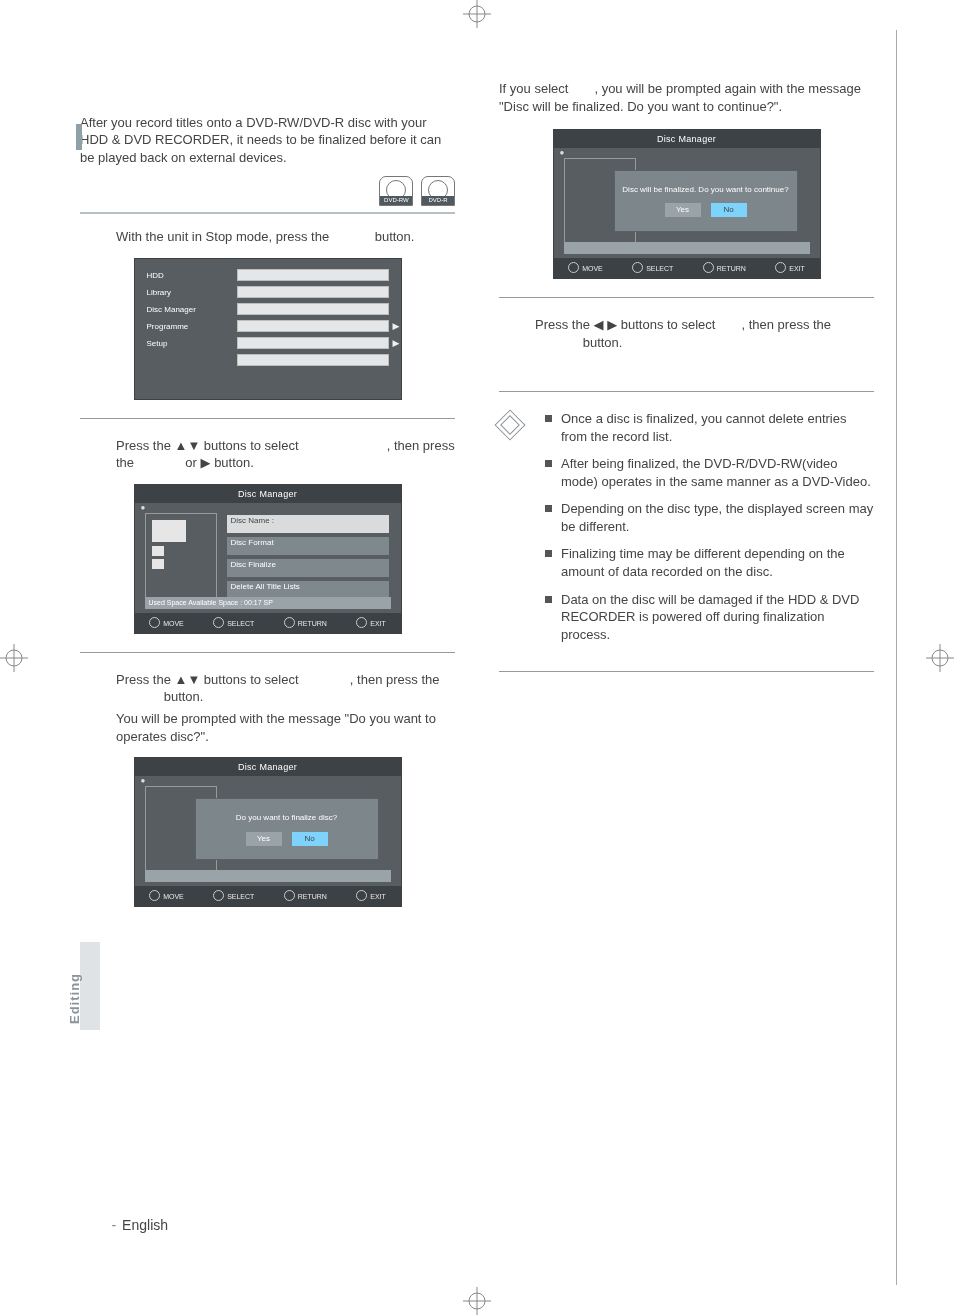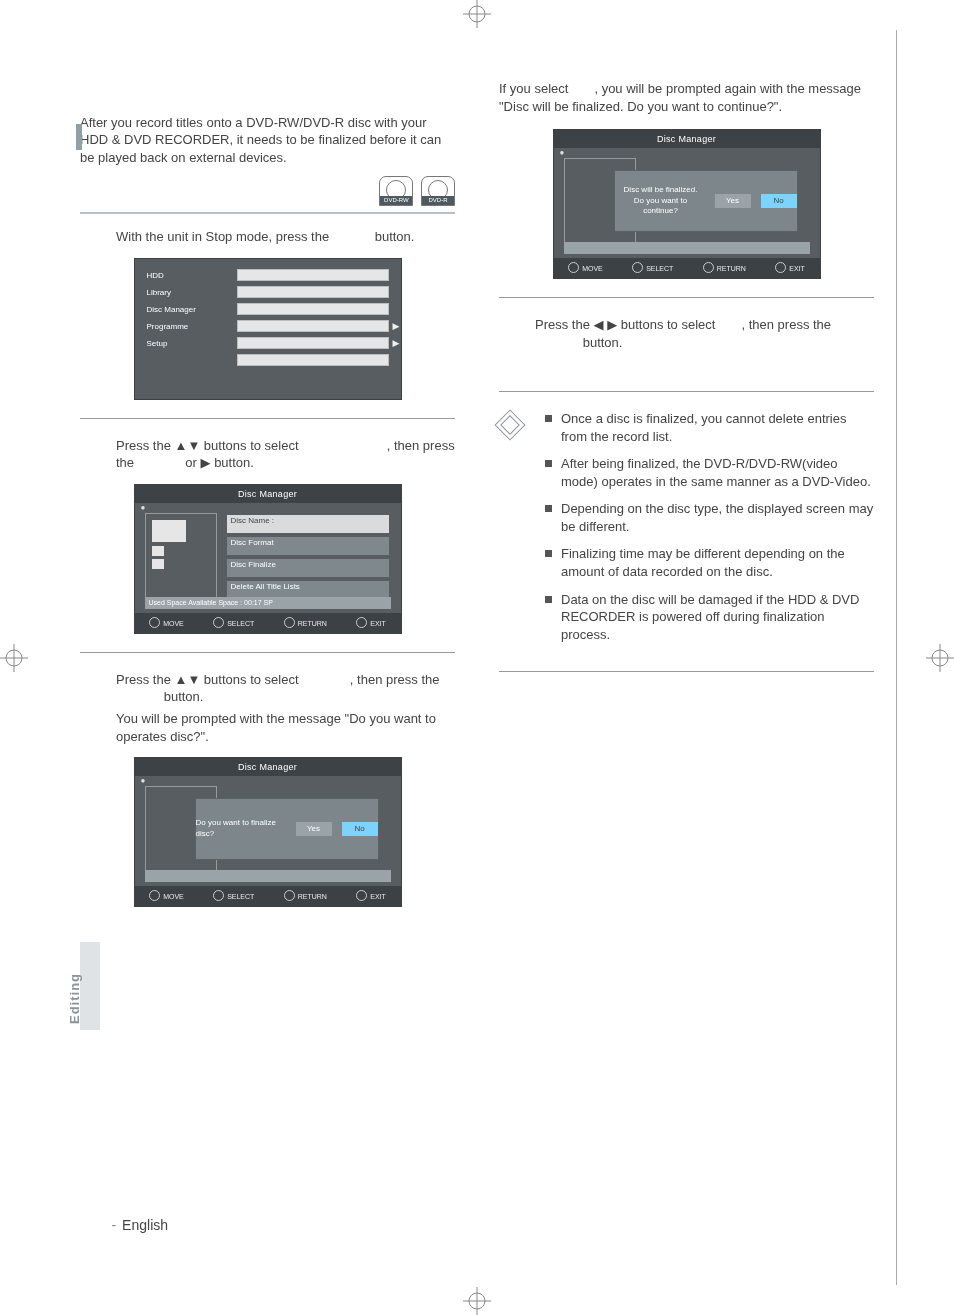--- a/index.html
+++ b/index.html
@@ -139,21 +139,21 @@
 
   .osd-dialog { height:150px; }
   .osd-dialog .dotline { position:absolute; top:18px; left:6px; color:#ddd; font-size:8px; }
   .osd-dialog .panel {
     position:absolute; left:10px; top:28px; width:72px; height:88px;
     border:1px solid #999;
   }
   .osd-dialog .dialog {
     position:absolute; left:60px; right:22px; top:40px; height:62px;
     background:#7c868b; border:1px solid #5a6165;
-    display:flex; flex-direction:row; align-items:center; justify-content:center;
+    display:flex; flex-direction:column; align-items:center; justify-content:center;
     gap:8px; font-size:8px; color:#fff;
   }
   .osd-dialog .dialog .btns { display:flex; gap:10px; }
   .osd-dialog .dialog .btn {
     width:36px; height:14px; background:#7dd3fc; color:#444;
     font-size:8px; text-align:center; line-height:14px;
   }
   .osd-dialog .dialog .btn.dark { background:#9aa3a7; color:#fff; }
   .osd-dialog .used {
     position:absolute; left:10px; bottom:24px; right:10px; height:12px;

